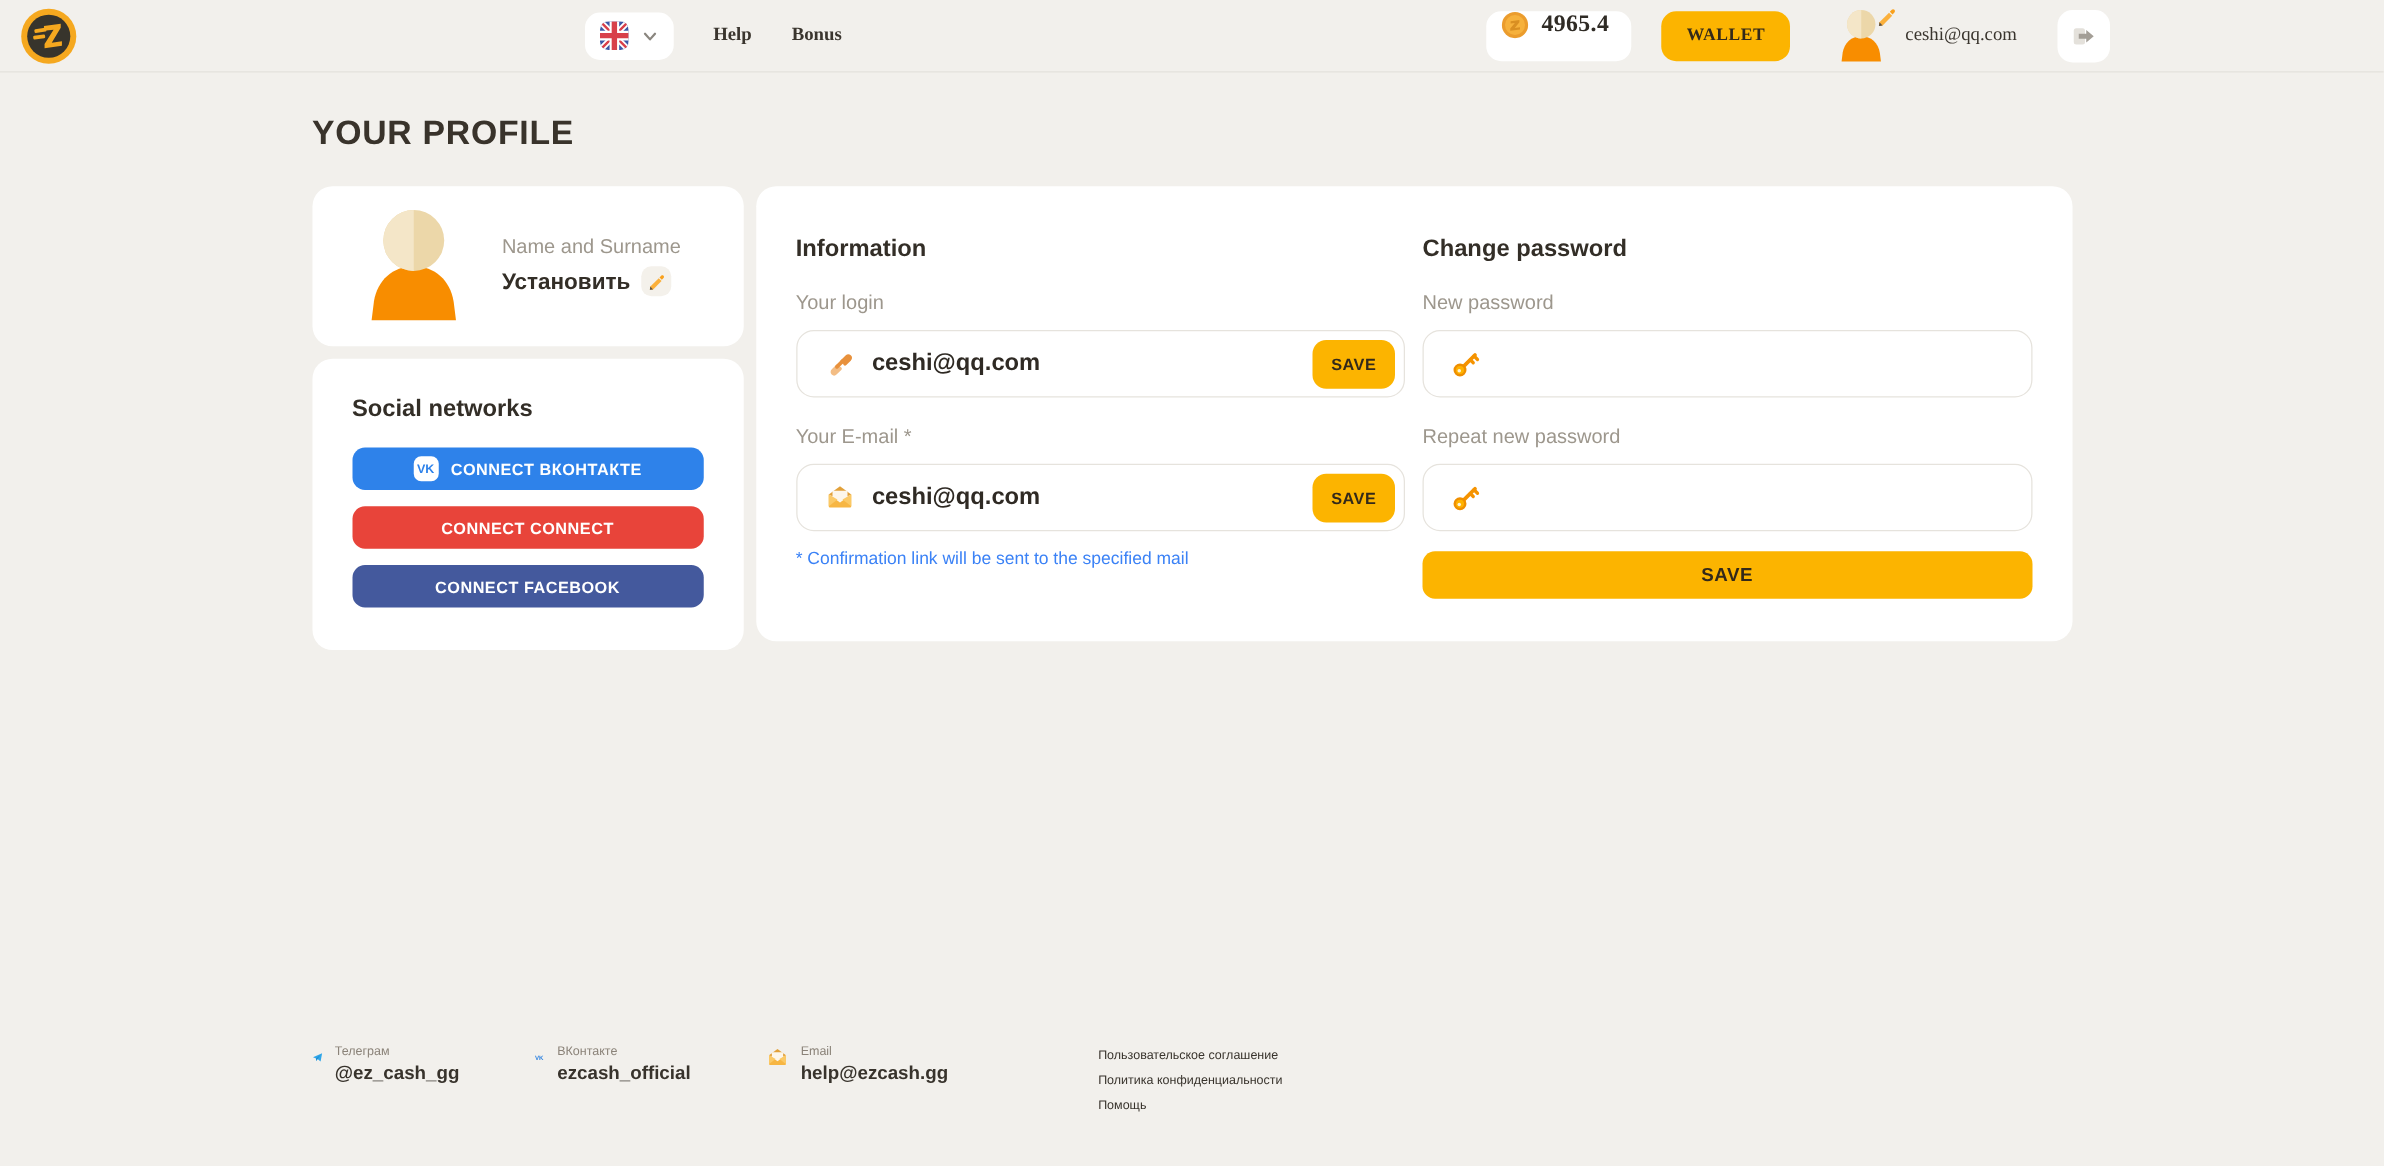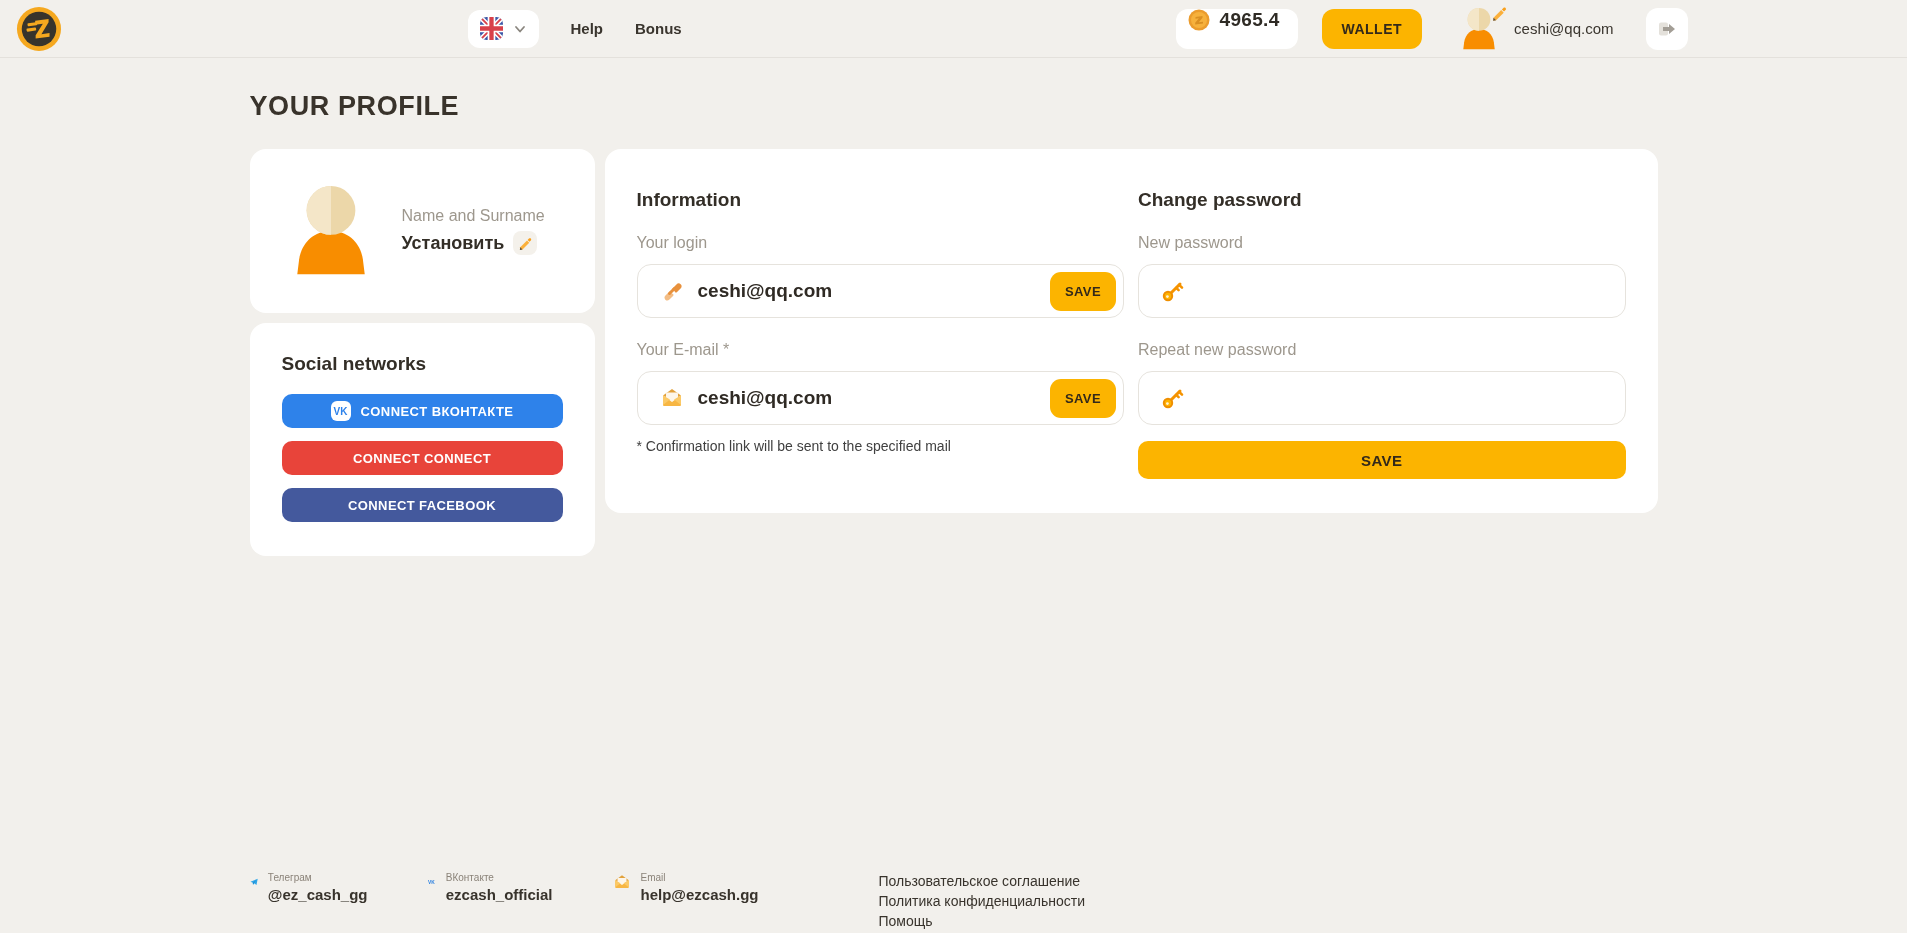--- a/index.html
+++ b/index.html
@@ -11,20 +11,21 @@
     overflow:hidden;
     position:relative;
   }
   
   .header {
     height:58px;
     display:flex;
     align-items:center;
     border-bottom:1px solid #e4e1dc;
     padding:0 14px;
+    font-family:Liberation Serif, serif;
   }
   .logo { width:46px; height:46px; margin-left:2px; flex:0 0 auto; cursor:pointer; }
   .header-inner {
     flex:1;
     max-width:1420px;
     margin:0 auto;
     display:flex;
     align-items:center;
     padding-left:200px;
   }
@@ -89,21 +90,21 @@
     margin-top:33px;
     font-size:27px;
     font-weight:800;
     letter-spacing:0.6px;
     color:#39332b;
   }
   .columns { display:flex; gap:10px; margin-top:27px; align-items:flex-start; }
   .left-col { width:345px; flex:0 0 auto; }
   .card { background:#fff; border-radius:16px; }
   .profile-card {
-    height:164px;
+    height:128px;
     display:flex;
     align-items:center;
     padding-left:36px;
   }
   .profile-text { margin-left:26px; }
   .profile-label { font-size:16px; color:#9d978d; }
   .profile-value-row { display:flex; align-items:center; gap:9px; margin-top:6px; }
   .profile-value { font-weight:bold; font-size:18px; color:#332e27; }
   .pencil-chip {
     width:24px; height:24px;
@@ -185,21 +186,21 @@
     border:none;
     border-radius:11px;
     background:#fcb400;
     font-family:inherit;
     font-weight:bold;
     font-size:13px;
     letter-spacing:0.4px;
     color:#33291a;
     cursor:pointer;
   }
-  .note { font-size:14px; color:#404040; margin-top:13px; }
+  .note { font-size:14px; color:#3b82f6; margin-top:13px; }
   .save-lg {
     margin-top:16px;
     width:100%;
     height:38px;
     border:none;
     border-radius:10px;
     background:#fcb400;
     font-family:inherit;
     font-weight:bold;
     font-size:15px;
@@ -215,21 +216,21 @@
     align-items:flex-start;
   }
   .contact { display:flex; align-items:flex-start; margin-right:60px; }
   .contact .c-icon { margin-top:1px; margin-right:10px; }
   .contact-label { font-size:10px; color:#8b8379; }
   .contact-value { font-size:15px; font-weight:bold; color:#38332c; margin-top:3px; cursor:pointer; }
   .contact-tg { width:118px; }
   .contact-vk-f { width:125px; }
   .contact-mail { width:160px; }
   .footer-links { margin-left:46px; }
-  .footer-link { font-size:14px; color:#38332c; line-height:18px; margin-bottom:2px; cursor:pointer; }
+  .footer-link { font-size:10px; color:#38332c; line-height:18px; margin-bottom:2px; cursor:pointer; }
 </style>
 </head>
 <body>
 
 <svg width="0" height="0" style="position:absolute">
   <defs>
     <g id="person-avatar">
 
       <path d="M48 50 C30 50 17 62 14 80 L12 96 L84 96 L82 80 C79 62 66 50 48 50 Z" fill="#f88d00"></path>
       <path d="M48 50 C30 50 17 62 14 80 L12 96 L48 96 Z M48 50 L48 96 L12 96 L14 80 C17 62 30 50 48 50 Z" fill="#fdc008"></path>

